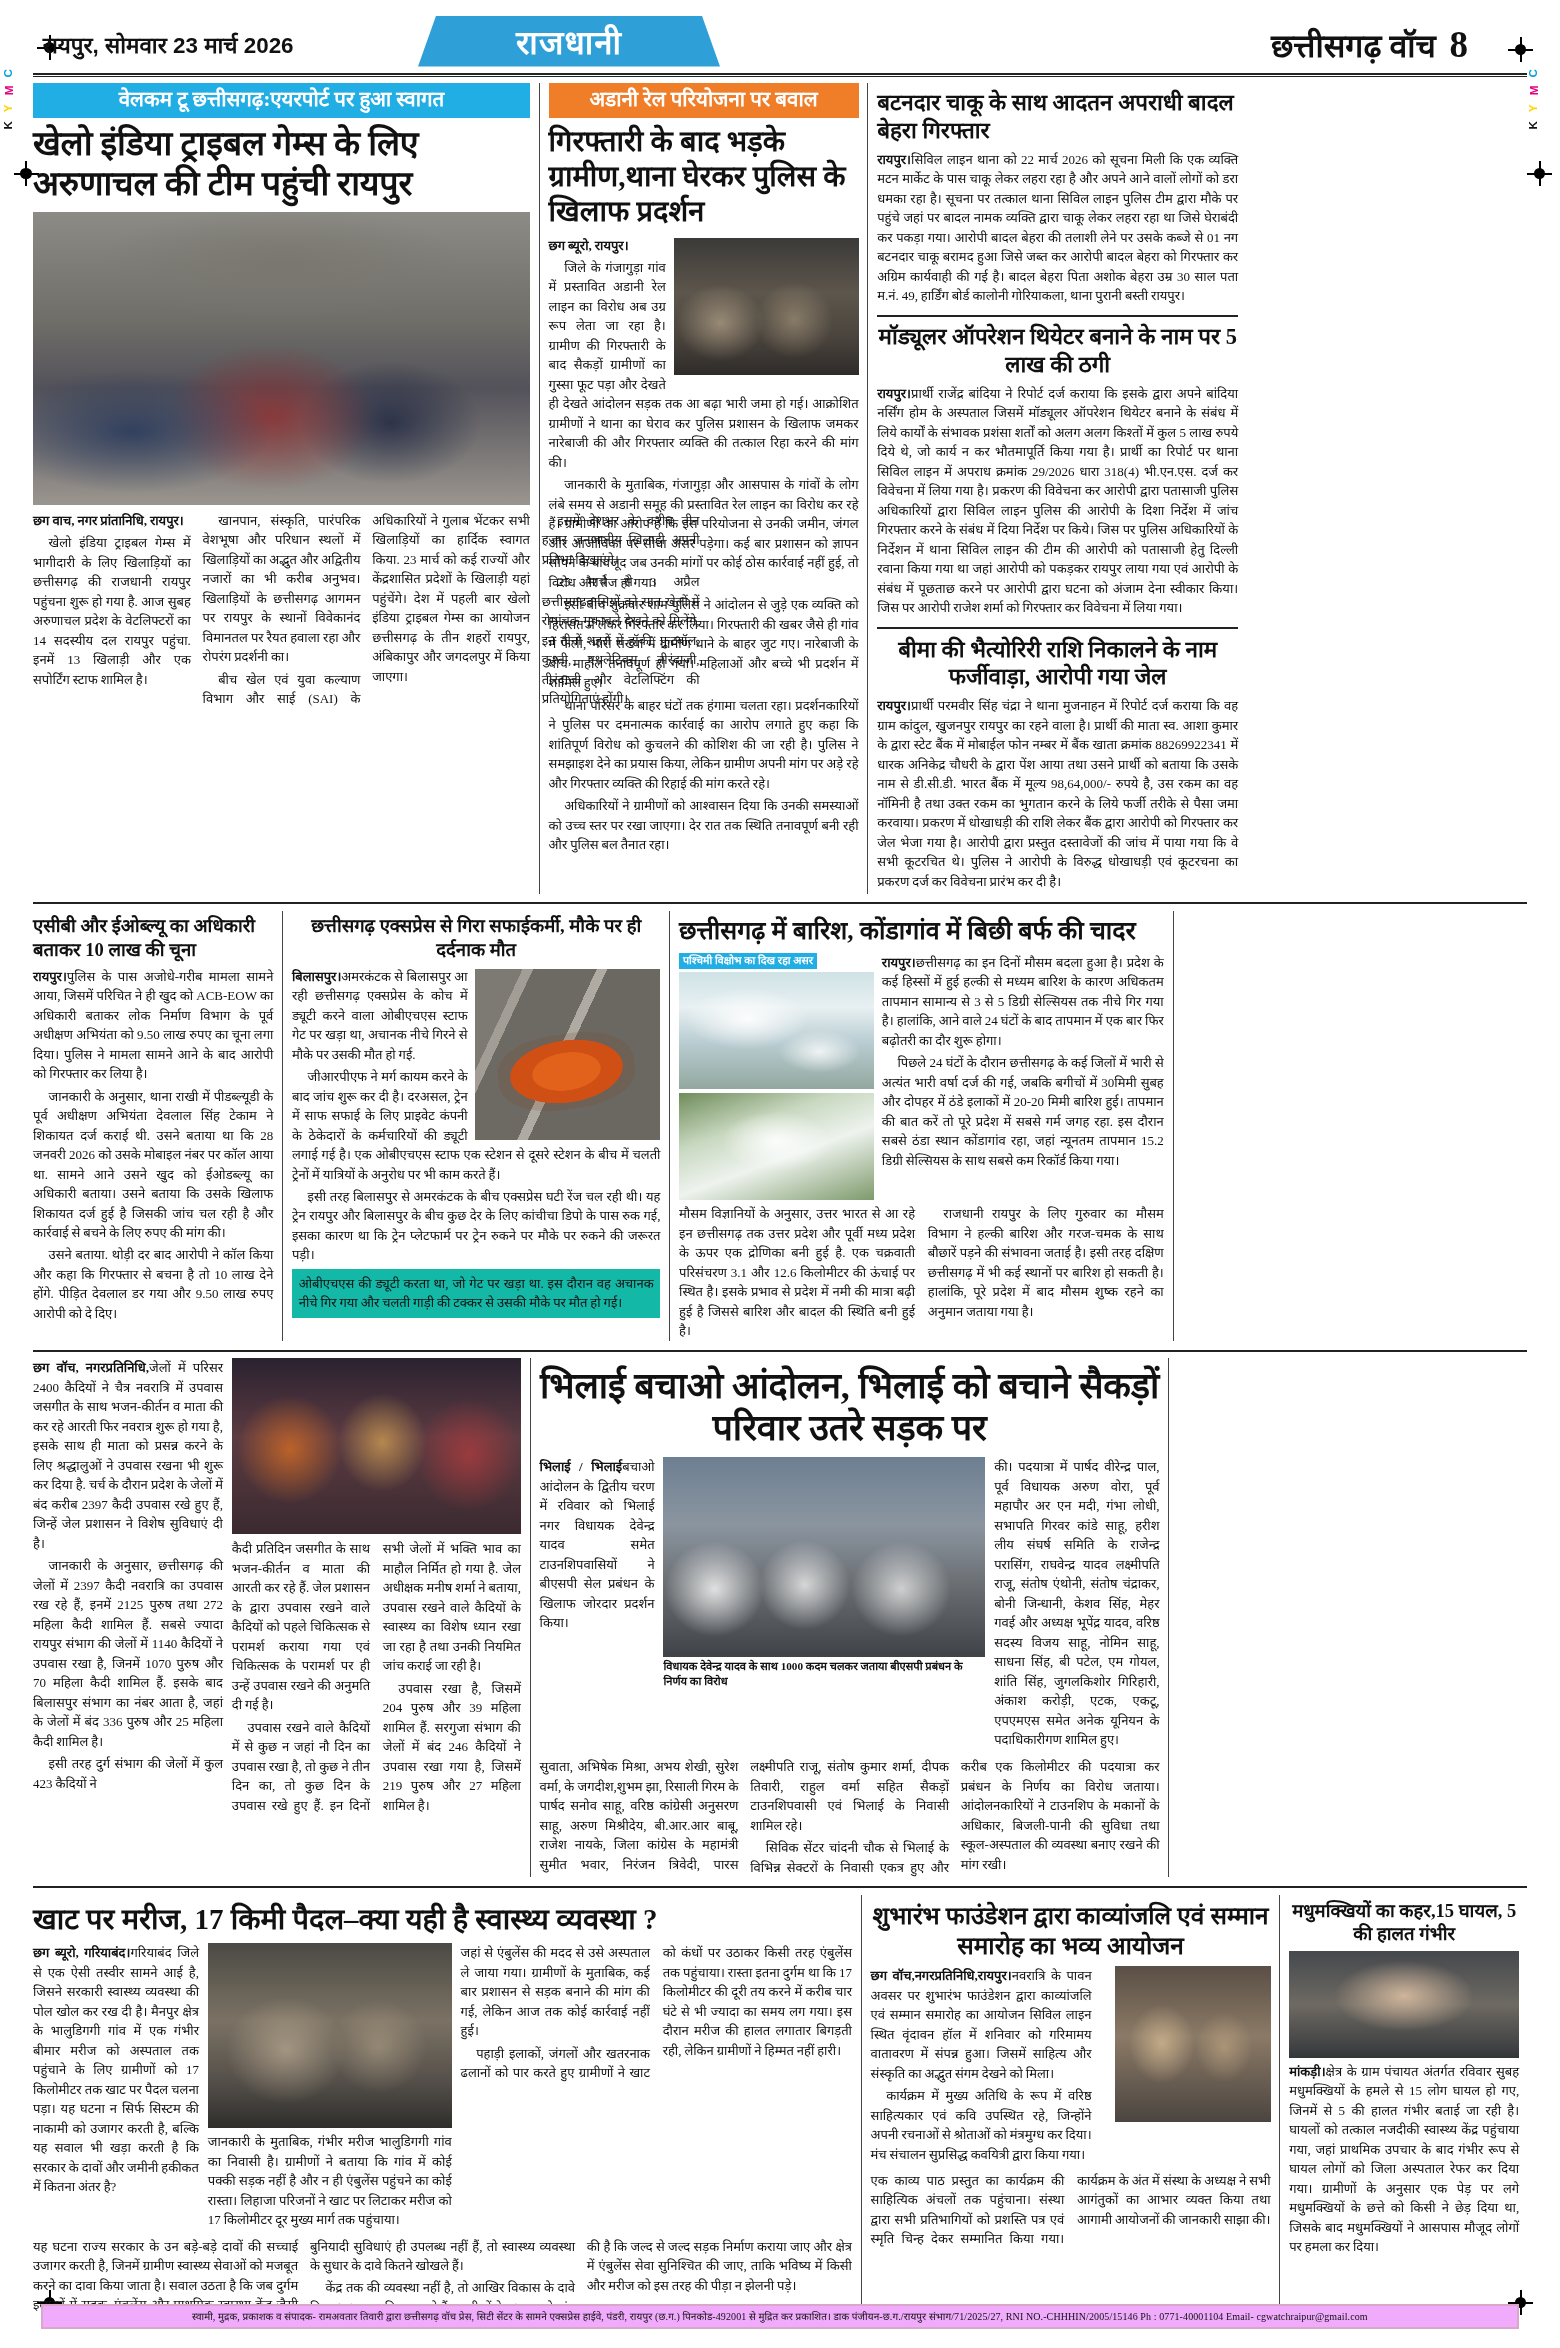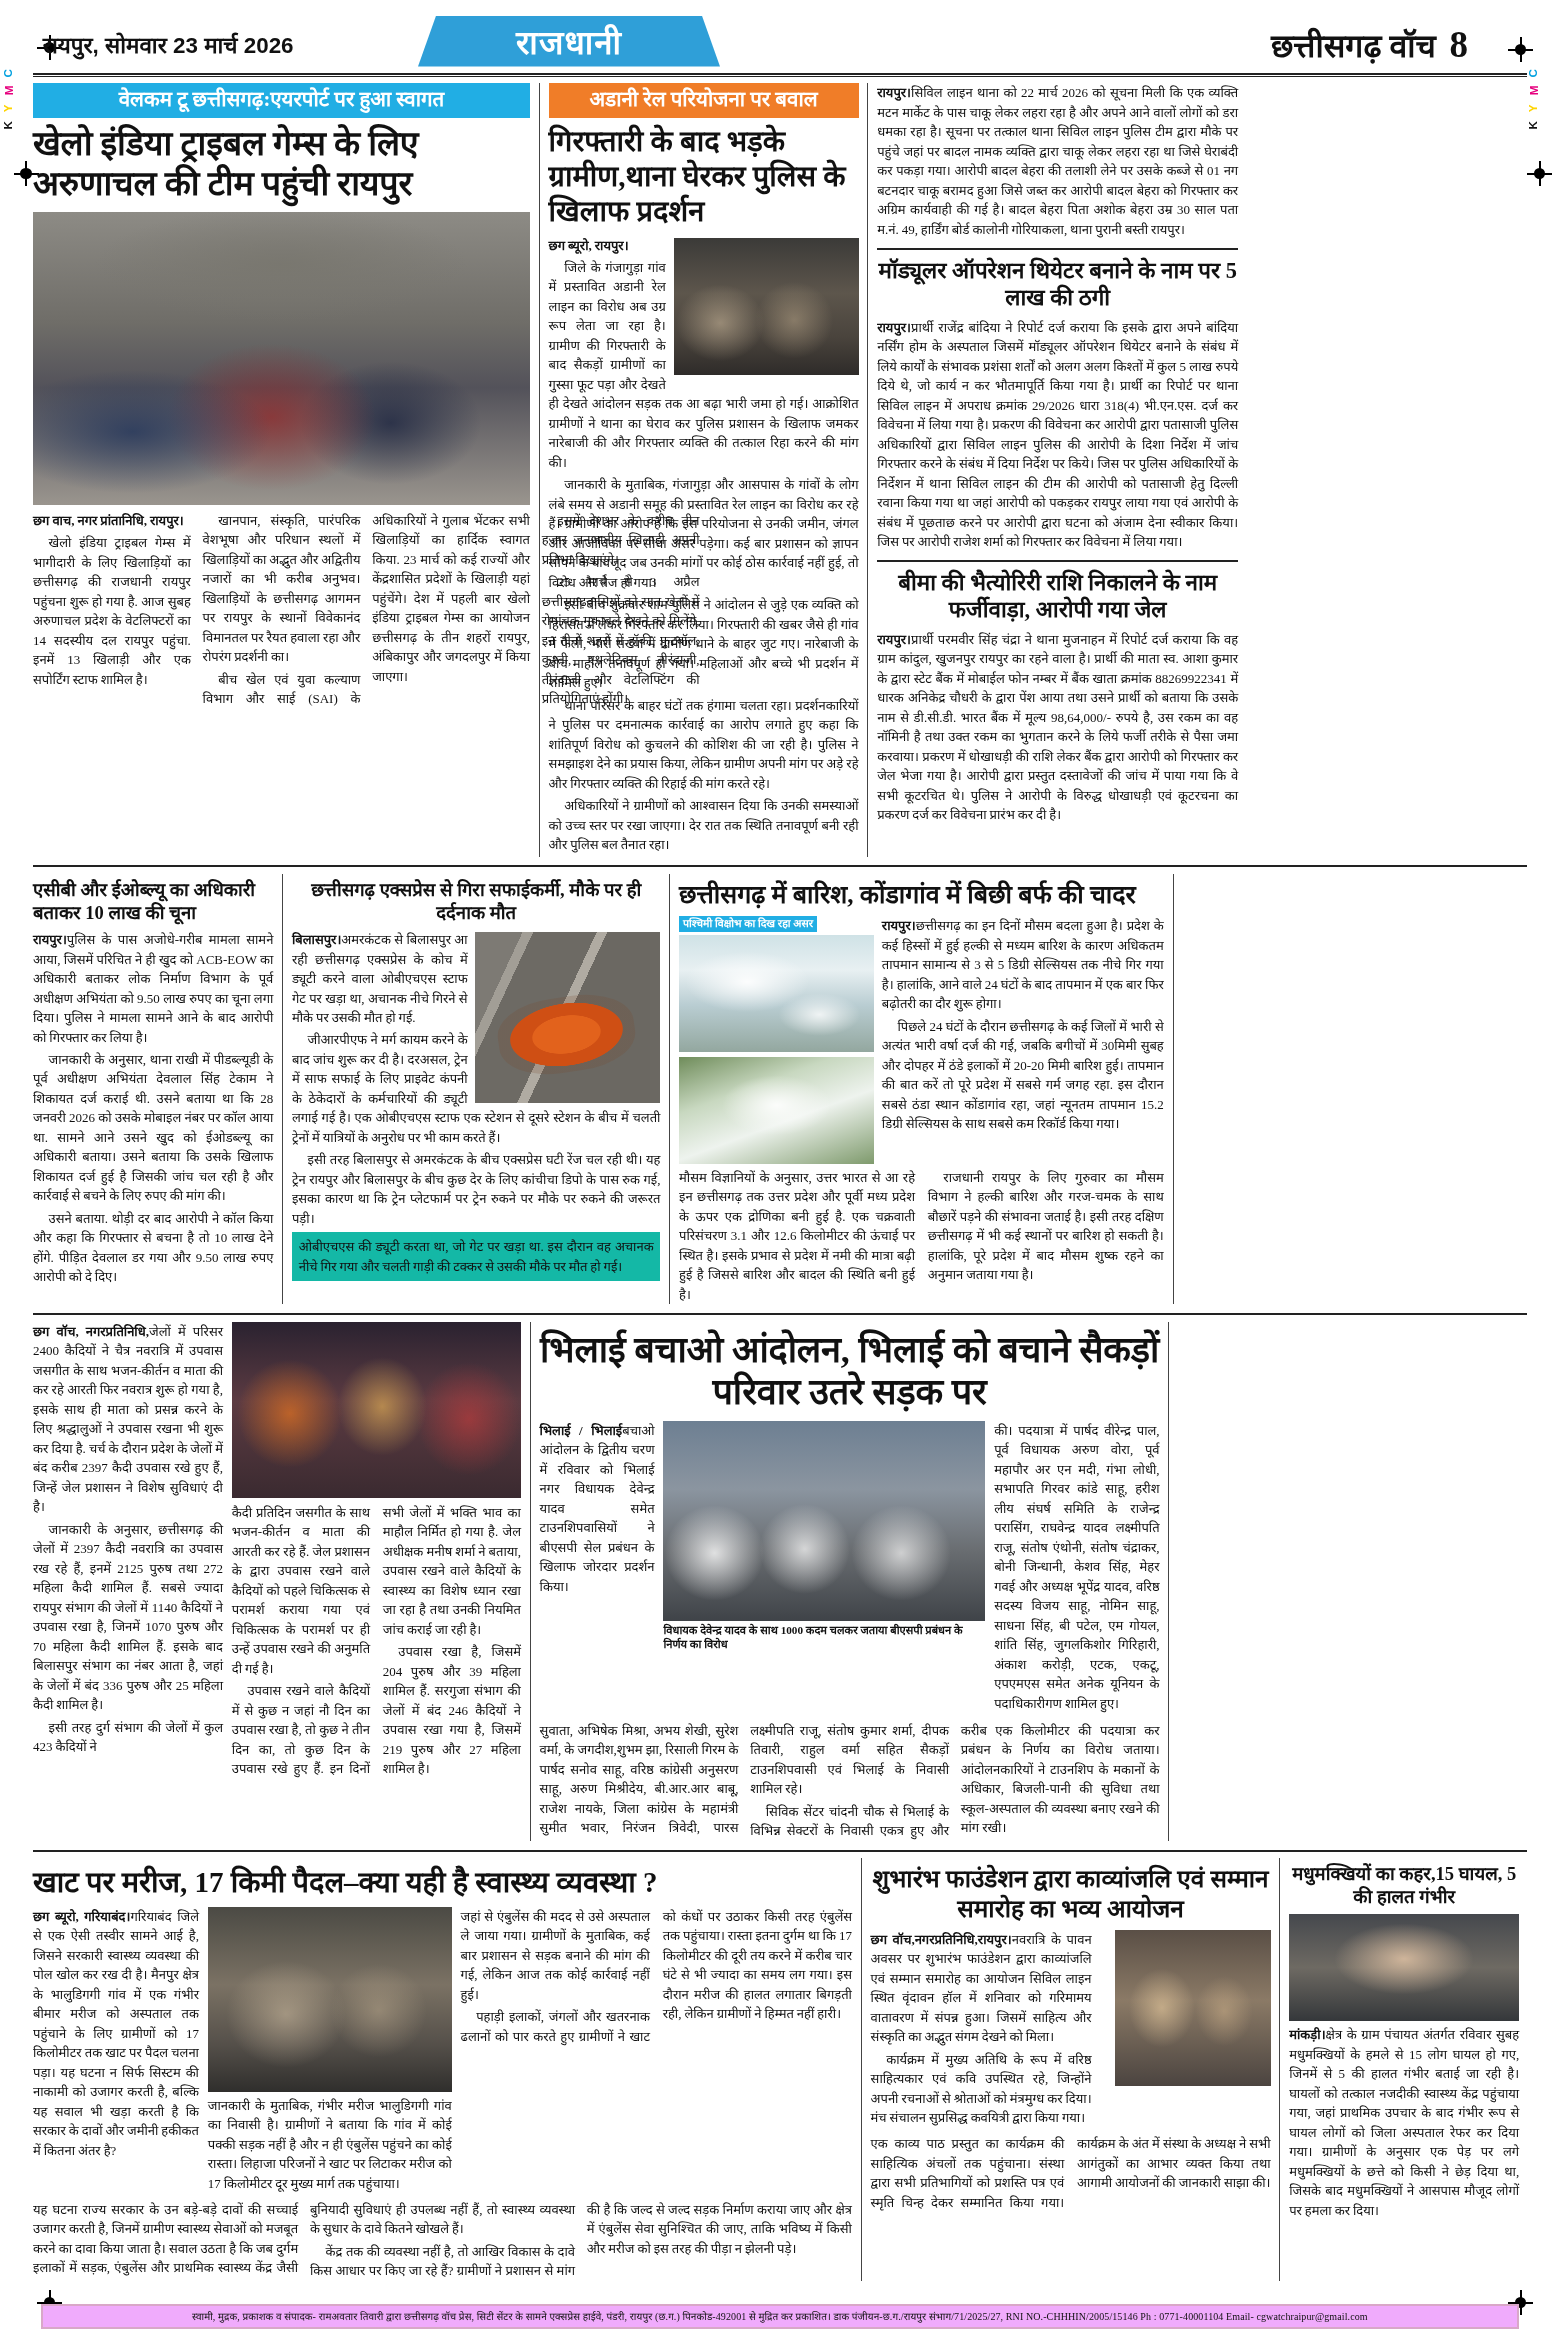--- a/index.html
+++ b/index.html
@@ -272,20 +272,21 @@
         <p>इसी बीच शुक्रवार शाम पुलिस ने आंदोलन से जुड़े एक व्यक्ति को हिरासत में लेकर गिरफ्तार कर लिया। गिरफ्तारी की खबर जैसे ही गांव में फैली, भारी संख्या में ग्रामीण थाने के बाहर जुट गए। नारेबाजी के बीच माहौल तनावपूर्ण हो गया। महिलाओं और बच्चे भी प्रदर्शन में शामिल हुए।</p>
         <p>थाना परिसर के बाहर घंटों तक हंगामा चलता रहा। प्रदर्शनकारियों ने पुलिस पर दमनात्मक कार्रवाई का आरोप लगाते हुए कहा कि शांतिपूर्ण विरोध को कुचलने की कोशिश की जा रही है। पुलिस ने समझाइश देने का प्रयास किया, लेकिन ग्रामीण अपनी मांग पर अड़े रहे और गिरफ्तार व्यक्ति की रिहाई की मांग करते रहे।</p>
         <p>अधिकारियों ने ग्रामीणों को आश्वासन दिया कि उनकी समस्याओं को उच्च स्तर पर रखा जाएगा। देर रात तक स्थिति तनावपूर्ण बनी रही और पुलिस बल तैनात रहा।</p>
       </div>
     </div>
 
     <div class="vrule"></div>
 
     <div class="col c4" style="width:361px;">
 
+      <h3 class="hl">बटनदार चाकू के साथ आदतन अपराधी बादल बेहरा गिरफ्तार</h3>
       <div class="body-text">
         <p class="first"><span class="lead">रायपुर।</span><span>सिविल लाइन थाना को 22 मार्च 2026 को सूचना मिली कि एक व्यक्ति मटन मार्केट के पास चाकू लेकर लहरा रहा है और अपने आने वालों लोगों को डरा धमका रहा है। सूचना पर तत्काल थाना सिविल लाइन पुलिस टीम द्वारा मौके पर पहुंचे जहां पर बादल नामक व्यक्ति द्वारा चाकू लेकर लहरा रहा था जिसे घेराबंदी कर पकड़ा गया। आरोपी बादल बेहरा की तलाशी लेने पर उसके कब्जे से 01 नग बटनदार चाकू बरामद हुआ जिसे जब्त कर आरोपी बादल बेहरा को गिरफ्तार कर अग्रिम कार्यवाही की गई है। बादल बेहरा पिता अशोक बेहरा उम्र 30 साल पता म.नं. 49, हार्डिंग बोर्ड कालोनी गोरियाकला, थाना पुरानी बस्ती रायपुर।</span></p>
       </div>
 
       <div class="hr-med"></div>
 
       <h3 class="hl center">मॉड्यूलर ऑपरेशन थियेटर बनाने के नाम पर 5 लाख की ठगी</h3>
       <div class="body-text">
         <p class="first"><span class="lead">रायपुर।</span><span>प्रार्थी राजेंद्र बांदिया ने रिपोर्ट दर्ज कराया कि इसके द्वारा अपने बांदिया नर्सिंग होम के अस्पताल जिसमें मॉड्यूलर ऑपरेशन थियेटर बनाने के संबंध में लिये कार्यों के संभावक प्रशंसा शर्तों को अलग अलग किश्तों में कुल 5 लाख रुपये दिये थे, जो कार्य न कर भौतमापूर्ति किया गया है। प्रार्थी का रिपोर्ट पर थाना सिविल लाइन में अपराध क्रमांक 29/2026 धारा 318(4) भी.एन.एस. दर्ज कर विवेचना में लिया गया है। प्रकरण की विवेचना कर आरोपी द्वारा पतासाजी पुलिस अधिकारियों द्वारा सिविल लाइन पुलिस की आरोपी के दिशा निर्देश में जांच गिरफ्तार करने के संबंध में दिया निर्देश पर किये। जिस पर पुलिस अधिकारियों के निर्देशन में थाना सिविल लाइन की टीम की आरोपी को पतासाजी हेतु दिल्ली रवाना किया गया था जहां आरोपी को पकड़कर रायपुर लाया गया एवं आरोपी के संबंध में पूछताछ करने पर आरोपी द्वारा घटना को अंजाम देना स्वीकार किया। जिस पर आरोपी राजेश शर्मा को गिरफ्तार कर विवेचना में लिया गया।</span></p>
       </div>

